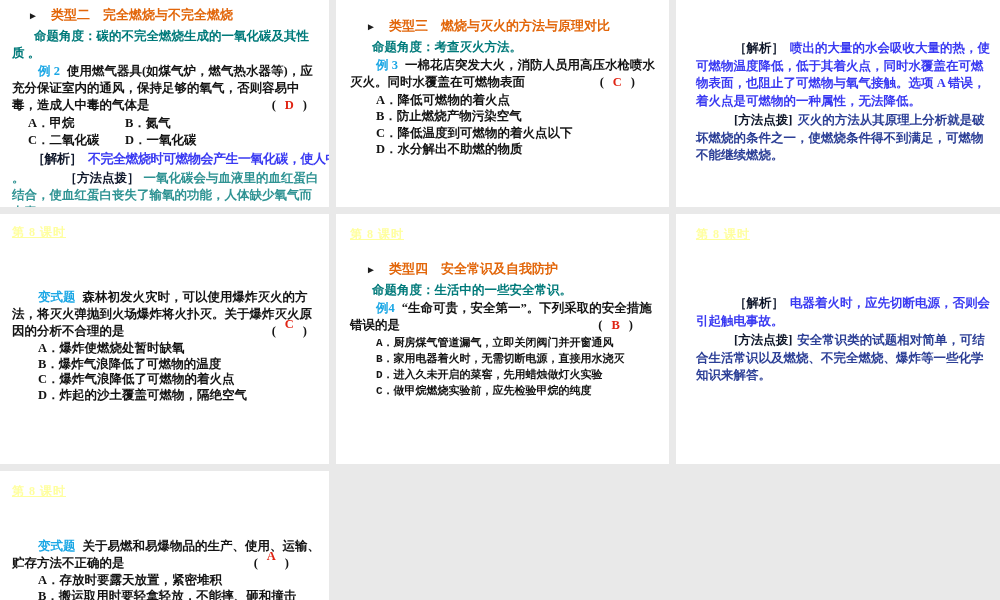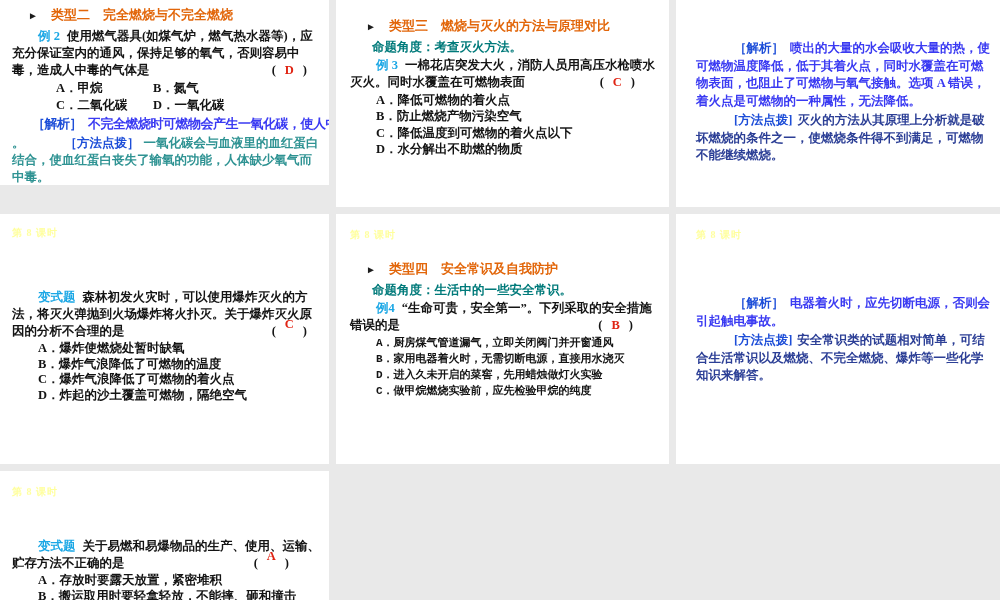--- a/index.html
+++ b/index.html
@@ -5,29 +5,29 @@
   * { box-sizing: border-box; margin: 0; padding: 0; }
   html,body {
     width: 1000px; height: 600px; overflow: hidden;
     background: #e9e9e9;
     font-family: "Liberation Serif", "DejaVu Serif", serif;
   }
   .slide {
     position: absolute; background: #ffffff; overflow: hidden;
     color: #141414; font-weight: 700; font-size: 12.5px; line-height: 17px;
   }
-  .s1 { left: 0;   top: 0;   width: 329px; height: 185px; padding: 7px 8px 0 12px; }
+  .s1 { left: 0;   top: 0;   width: 329px; height: 207px; padding: 7px 8px 0 12px; }
   .s2 { left: 336px; top: 0;   width: 333px; height: 207px; padding: 18px 10px 0 14px; }
   .s3 { left: 676px; top: 0;   width: 324px; height: 207px; padding: 40px 10px 0 20px; }
   .s4 { left: 0;   top: 214px; width: 329px; height: 250px; padding: 10px 8px 0 12px; }
   .s5 { left: 336px; top: 214px; width: 333px; height: 250px; padding: 12px 10px 0 14px; }
   .s6 { left: 676px; top: 214px; width: 324px; height: 250px; padding: 12px 10px 0 20px; }
   .s7 { left: 0;   top: 471px; width: 329px; height: 129px; padding: 12px 8px 0 12px; }
 
-  .lesson { color: #ffff9e; font-size: 10px; font-weight: 700; letter-spacing: 1px; }
+  .lesson { color: #ffff9e; font-size: 12px; font-weight: 700; letter-spacing: 1px; text-decoration: underline; }
 
   .title { color: #e2660a; font-size: 13px; line-height: 15.5px; margin-bottom: 4px; text-indent: 16px; }
   .title .arrow { color: #1c1c1c; font-size: 10px; margin-right: 13px; }
   .s2 .title { width: 262px; }
   .s5 .title { width: 210px; margin-top: 18px; }
 
   .angle { color: #007a7a; text-indent: 22px; margin-bottom: 1px; }
 
   .question { position: relative; text-indent: 26px; margin-bottom: 1px; }
   .exlabel, .varlabel { color: #1ba7e5; margin-right: 7px; }
@@ -37,24 +37,24 @@
   .s2 .ans { right: 24px; }
   .s4 .ans { right: 14px; }
   .s5 .ans { right: 26px; }
   .s7 .ans { right: 32px; }
   .raised .letter { position: relative; top: -7px; display: inline-block; }
 
   .opts { margin-left: 26px; }
   .opts .opt { line-height: 15.5px; }
   .s2 .opts .opt { line-height: 16.5px; }
   .s5 .opts .opt { line-height: 16px; font-size: 11px; font-family: Liberation Mono, monospace; }
-  .two-col { display: grid; grid-template-columns: 97px auto; margin-left: 44px; }
+  .two-col { display: grid; grid-template-columns: 97px auto; margin-left: 16px; }
 
   .analysis { color: #3a3af2; }
-  .lab { color: #1d4ed8; }
+  .lab { color: #0f172a; }
   .s1 .analysis { margin-top: 1px; text-indent: 20px; font-size: 13px; letter-spacing: -0.5px; white-space: nowrap; }
   .s1 .analysis .lab { margin-right: 6px; }
   .tip { margin-top: 3px; }
   .s1 .tip .prefix { color: #2f9393; }
   .s1 .tip .lab { margin-left: 40px; margin-right: 4px; }
   .s1 .tip .ttip { color: #2f9393; }
 
   .s3 .analysis, .s6 .analysis { text-indent: 38px; line-height: 17.5px; }
   .s3 .tip, .s6 .tip { color: #2c3f96; text-indent: 38px; line-height: 17.5px; margin-top: 2px; }
   .s3 .tip .lab, .s6 .tip .lab { margin-right: 5px; }
@@ -62,20 +62,21 @@
 
   .s4 .question { margin-top: 48px; }
   .s6 .analysis { margin-top: 52px; }
   .s7 .question { margin-top: 38px; }
 </style>
 </head>
 <body>
 
 <div class="slide s1">
   <p class="title"><span class="arrow">►</span><span>类型二　完全燃烧与不完全燃烧</span></p>
+  <p class="angle">命题角度：碳的不完全燃烧生成的一氧化碳及其性质 。</p>
   <p class="question"><span class="exlabel">例 2</span><span>使用燃气器具(如煤气炉，燃气热水器等)，应充分保证室内的通风，保持足够的氧气，否则容易中毒，造成人中毒的气体是</span><span class="ans"><span>(</span><span class="letter">D</span><span>)</span></span></p>
   <div class="two-col">
     <div class="opt">A．甲烷</div>
     <div class="opt">B．氮气</div>
     <div class="opt">C．二氧化碳</div>
     <div class="opt">D．一氧化碳</div>
   </div>
   <p class="analysis"><span class="lab">［解析］</span><span>不完全燃烧时可燃物会产生一氧化碳，使人中毒</span></p>
   <p class="tip"><span class="prefix">。</span><span class="lab">［方法点拨］</span><span class="ttip">一氧化碳会与血液里的血红蛋白结合，使血红蛋白丧失了输氧的功能，人体缺少氧气而中毒。</span></p>
 </div>

